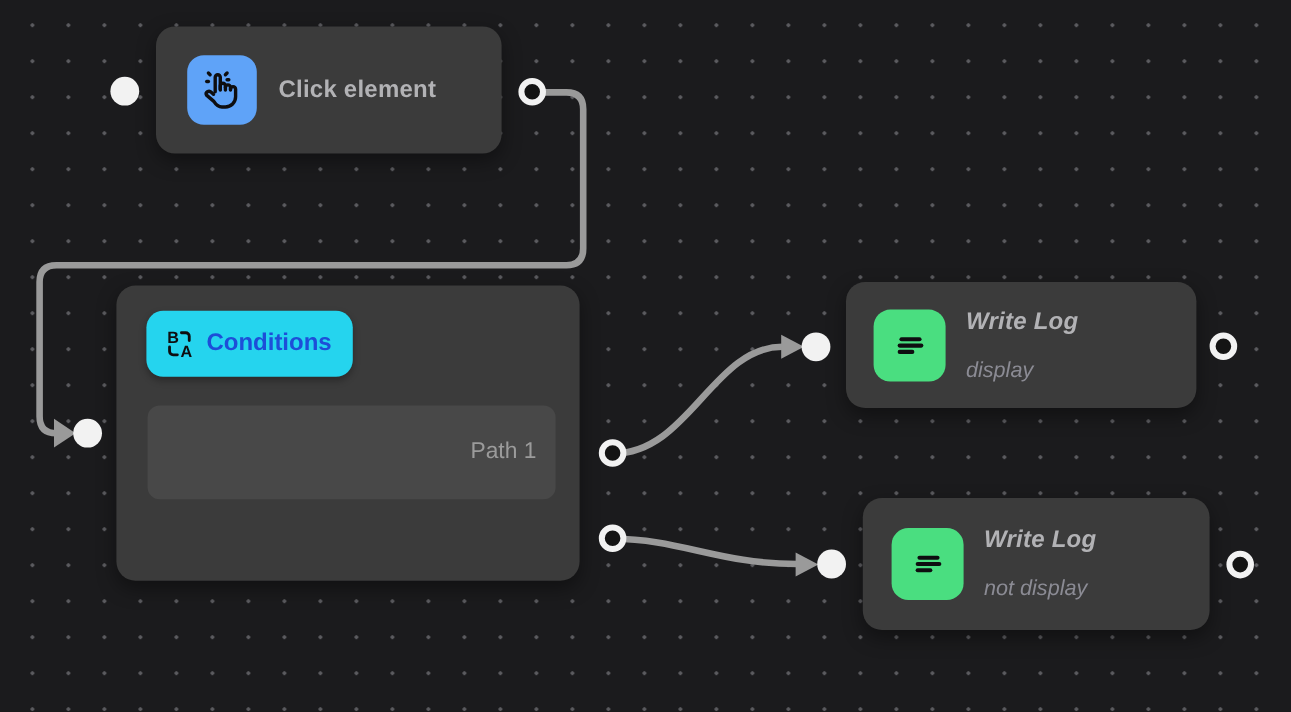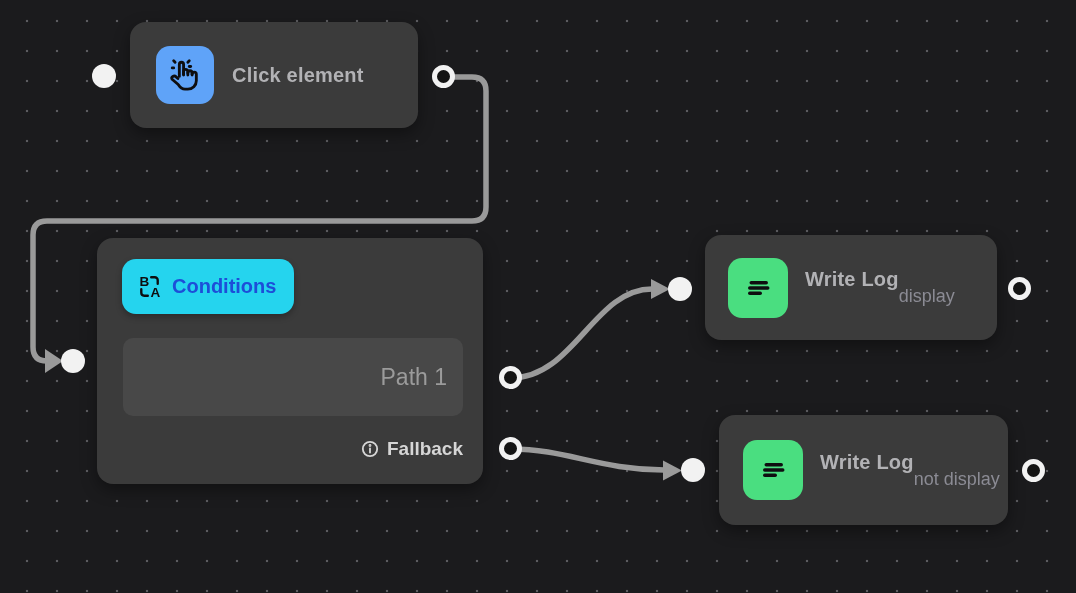--- a/index.html
+++ b/index.html
@@ -32,41 +32,41 @@
   .block-icon {
     flex: 0 0 auto;
     display: flex; align-items: center; justify-content: center;
     border-radius: 14px;
     color: #0e0e10;
   }
   .icon-58 { width: 58px; height: 58px; }
   .icon-60 { width: 60px; height: 60px; }
   .node-title { font-size: 20px; font-weight: 700; color: #b2b2b5; letter-spacing: 0.2px; }
   .node-subtitle { font-size: 18px; color: #8b8b94; margin-top: 18px; }
-  .text-col { display: flex; flex-direction: row; justify-content: flex-start; }
+  .text-col { display: flex; flex-direction: column; justify-content: flex-start; font-style: italic; }
 
   
   .cond-pill {
     position: absolute; left: 25px; top: 21px;
     height: 55px; padding: 0 18px 0 14px;
     background: var(--cyan, #25d4ee);
     border-radius: 14px;
     display: flex; align-items: center; gap: 9px;
     color: #0e0e10;
     box-shadow: 0 3px 6px rgba(0,0,0,0.28);
   }
   .cond-pill .pill-label { font-size: 20px; font-weight: 600; color: #1d4ed8; }
   .cond-path-box {
     position: absolute; left: 26px; top: 100px;
     width: 340px; height: 78px;
     background: #484848; border-radius: 10px;
     display: flex; align-items: center; justify-content: flex-end;
     padding-right: 16px;
   }
-  .cond-path-label { font-size: 23px; color: #9b9b9b; }
+  .cond-path-label { font-size: 19px; color: #9b9b9b; }
   .cond-fallback {
     position: absolute; right: 20px; top: 197px; height: 28px;
     display: flex; align-items: center; gap: 7px;
   }
   .cond-fallback .fb-label { font-size: 19px; font-weight: 700; color: #d6d6d6; }
 
   
   .handle { position: absolute; z-index: 3; border-radius: 50%; }
   .handle-in { width: 24px; height: 24px; background: #f2f2f2; }
   .handle-out {
@@ -121,30 +121,20 @@
           <text x="12.8" y="21.5" font-size="12" font-weight="bold" fill="#0e0e10" font-family="Liberation Sans, sans-serif">A</text>
         </svg>
       </span>
       <span class="pill-label">Conditions</span>
     </div>
 
     <div class="cond-path-box">
       <span class="cond-path-label">Path 1</span>
     </div>
 
-    <div class="cond-fallback">
-      <span>
-        <svg class="glyph" width="20" height="20" viewBox="0 0 24 24" fill="none" stroke="#d6d6d6" stroke-width="2.2" stroke-linecap="round">
-          <circle cx="12" cy="12" r="8.6"></circle>
-          <path d="M12 11.2v5"></path>
-          <circle cx="12" cy="7.8" r="0.6" fill="#d6d6d6"></circle>
-        </svg>
-      </span>
-      <span class="fb-label">Fallback</span>
-    </div>
   </div>
 
   <div class="node node-simple" style="left:705px; top:235px; width:292px; height:105px; padding-left:23px; gap:17px;">
     <div class="block-icon icon-60" style="background: rgb(74, 222, 128);">
       <svg class="glyph" width="36" height="36" viewBox="0 0 24 24" fill="none" stroke="#0e0e10" stroke-width="2.3" stroke-linecap="round">
         <path d="M7.5 8.5h10"></path>
           <path d="M6.5 12h12"></path>
           <path d="M6.5 15.5h7"></path>
       </svg>
     </div>

